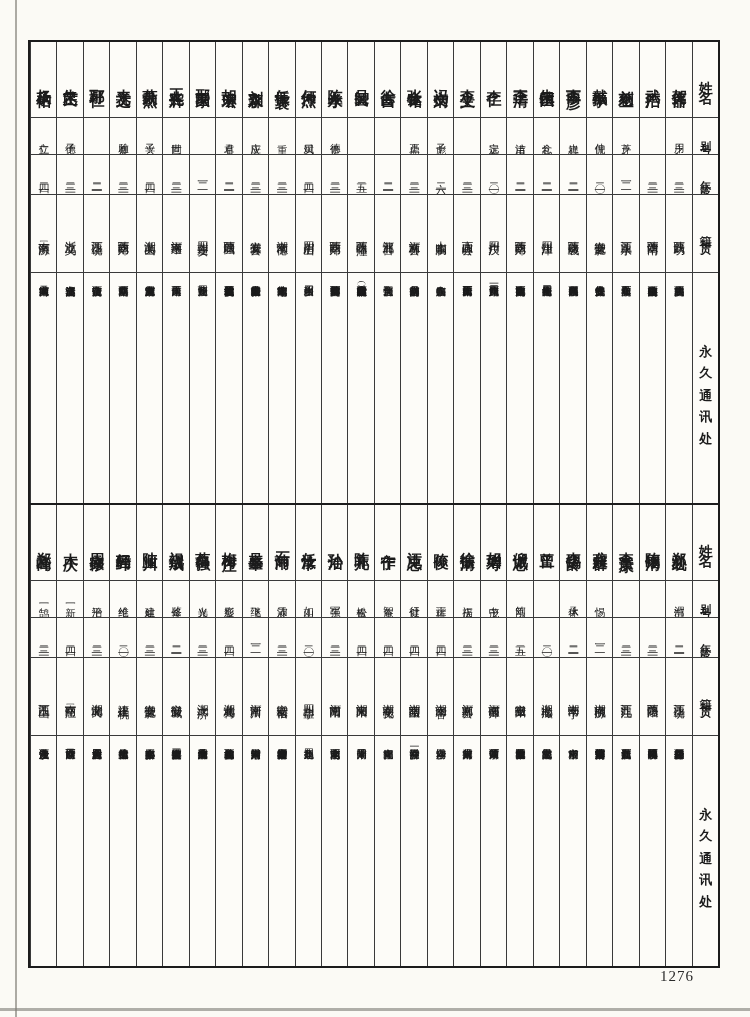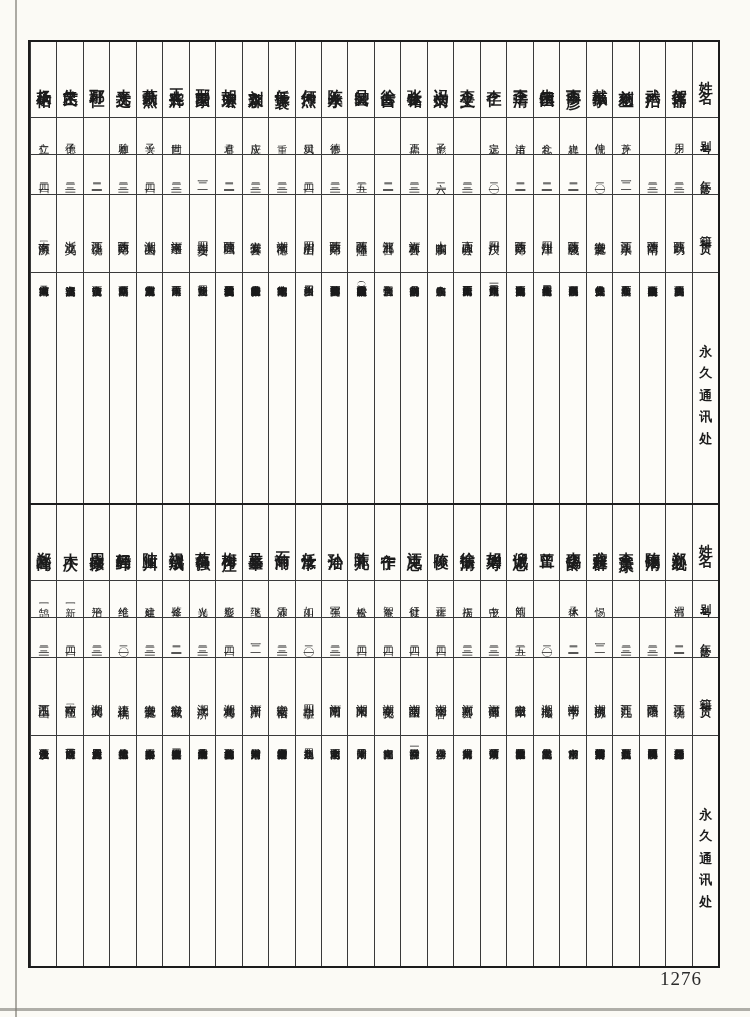--- a/index.html
+++ b/index.html
@@ -33,21 +33,21 @@
     height:230px;font-size:10px;line-height:12px;letter-spacing:0;
     justify-content:flex-start;padding-top:5px;border-bottom:none;
   }
   .col.header .cell{font-weight:700;}
   .col.header .cell.name{font-size:14px;letter-spacing:10px;}
   .col.header .cell.alias{font-size:11px;letter-spacing:4px;}
   .col.header .cell.age{font-size:11px;letter-spacing:4px;}
   .col.header .cell.native{font-size:12px;letter-spacing:8px;}
   .col.header .cell.address{font-size:13px;letter-spacing:22px;justify-content:center;padding-top:0;}
   .page-number{
-    position:absolute;left:660px;top:968px;font-size:19px;letter-spacing:1px;color:#2a2a2a;
+    position:absolute;left:660px;top:968px;font-size:15px;letter-spacing:1px;color:#2a2a2a;
     font-family:"Liberation Serif","DejaVu Serif",serif;
     text-align:right;
   }
 </style>
 </head>
 <body>
 
 <div class="page">
   <div class="scan-edge-left"></div>
   <div class="scan-edge-bottom"></div>

